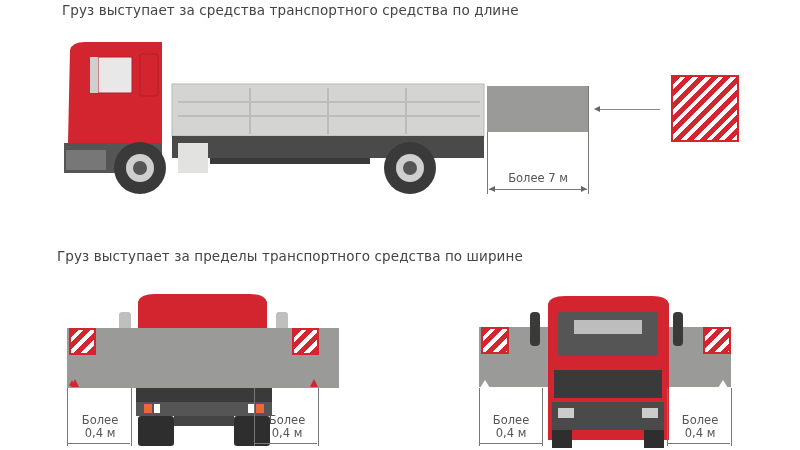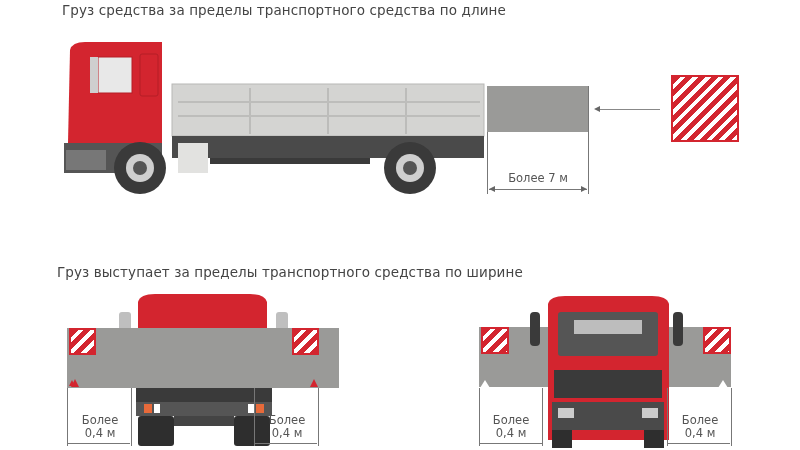--- a/index.html
+++ b/index.html
@@ -10,21 +10,21 @@
   .cargo{background:#9a9a98;}
   .stripe-sign{background:repeating-linear-gradient(135deg,#d3252f 0 5px,#fff 5px 9px);border:2px solid #d3252f;box-sizing:border-box;}
   .vline{position:absolute;width:1px;background:#777;}
   .hline{position:absolute;height:1px;background:#777;}
   .arrow-l{position:absolute;width:0;height:0;border-top:3px solid transparent;border-bottom:3px solid transparent;border-right:6px solid #666;}
   .arrow-r{position:absolute;width:0;height:0;border-top:3px solid transparent;border-bottom:3px solid transparent;border-left:6px solid #666;}
 </style>
 </head>
 <body>
 
-<div class="abs heading" style="left:62px;top:2px;">Груз средства за пределы транспортного средства по длине</div>
+<div class="abs heading" style="left:62px;top:2px;">Груз выступает за средства транспортного средства по длине</div>
 
 <div class="abs" style="left:60px;top:40px;width:440px;height:160px;">
   <svg width="440" height="160" viewBox="0 0 440 160">
 
     <path d="M10 10 Q12 2 25 2 L102 2 L102 103 L8 103 Z" fill="#d3252f"></path>
     <rect x="38" y="17" width="34" height="36" fill="#e8e8e8" stroke="#b51e27"></rect>
     <rect x="30" y="17" width="8" height="36" fill="#cfcfcf"></rect>
     <rect x="80" y="14" width="18" height="42" rx="2" fill="none" stroke="#b51e27"></rect>
     <rect x="4" y="103" width="98" height="30" fill="#555"></rect>
     <rect x="6" y="110" width="40" height="20" fill="#777"></rect>
@@ -54,21 +54,21 @@
 <div class="vline" style="left:588px;top:86px;height:108px;"></div>
 <div class="hline" style="left:489px;top:189px;width:98px;"></div>
 <div class="arrow-l" style="left:489px;top:186px;"></div>
 <div class="arrow-r" style="left:581px;top:186px;"></div>
 <div class="abs dim-label" style="left:490px;top:172px;width:96px;">Более 7 м</div>
 
 <div class="hline" style="left:598px;top:109px;width:62px;background:#888;"></div>
 <div class="arrow-l" style="left:594px;top:106px;"></div>
 <div class="abs stripe-sign" style="left:671px;top:75px;width:68px;height:67px;"></div>
 
-<div class="abs heading" style="left:57px;top:248px;margin-top:16px;">Груз выступает за пределы транспортного средства по ширине</div>
+<div class="abs heading" style="left:57px;top:248px;">Груз выступает за пределы транспортного средства по ширине</div>
 
 <div class="abs" style="left:60px;top:290px;width:280px;height:160px;">
   <svg width="280" height="160" viewBox="0 0 280 160">
 
     <path d="M78 38 L78 12 Q80 4 95 4 L190 4 Q205 4 207 12 L207 38 Z" fill="#d3252f"></path>
     <rect x="59" y="22" width="12" height="22" rx="3" fill="#bfbfbf"></rect>
     <rect x="216" y="22" width="12" height="22" rx="3" fill="#bfbfbf"></rect>
 
     <rect x="7" y="38" width="272" height="60" fill="#9a9a98"></rect>
 

